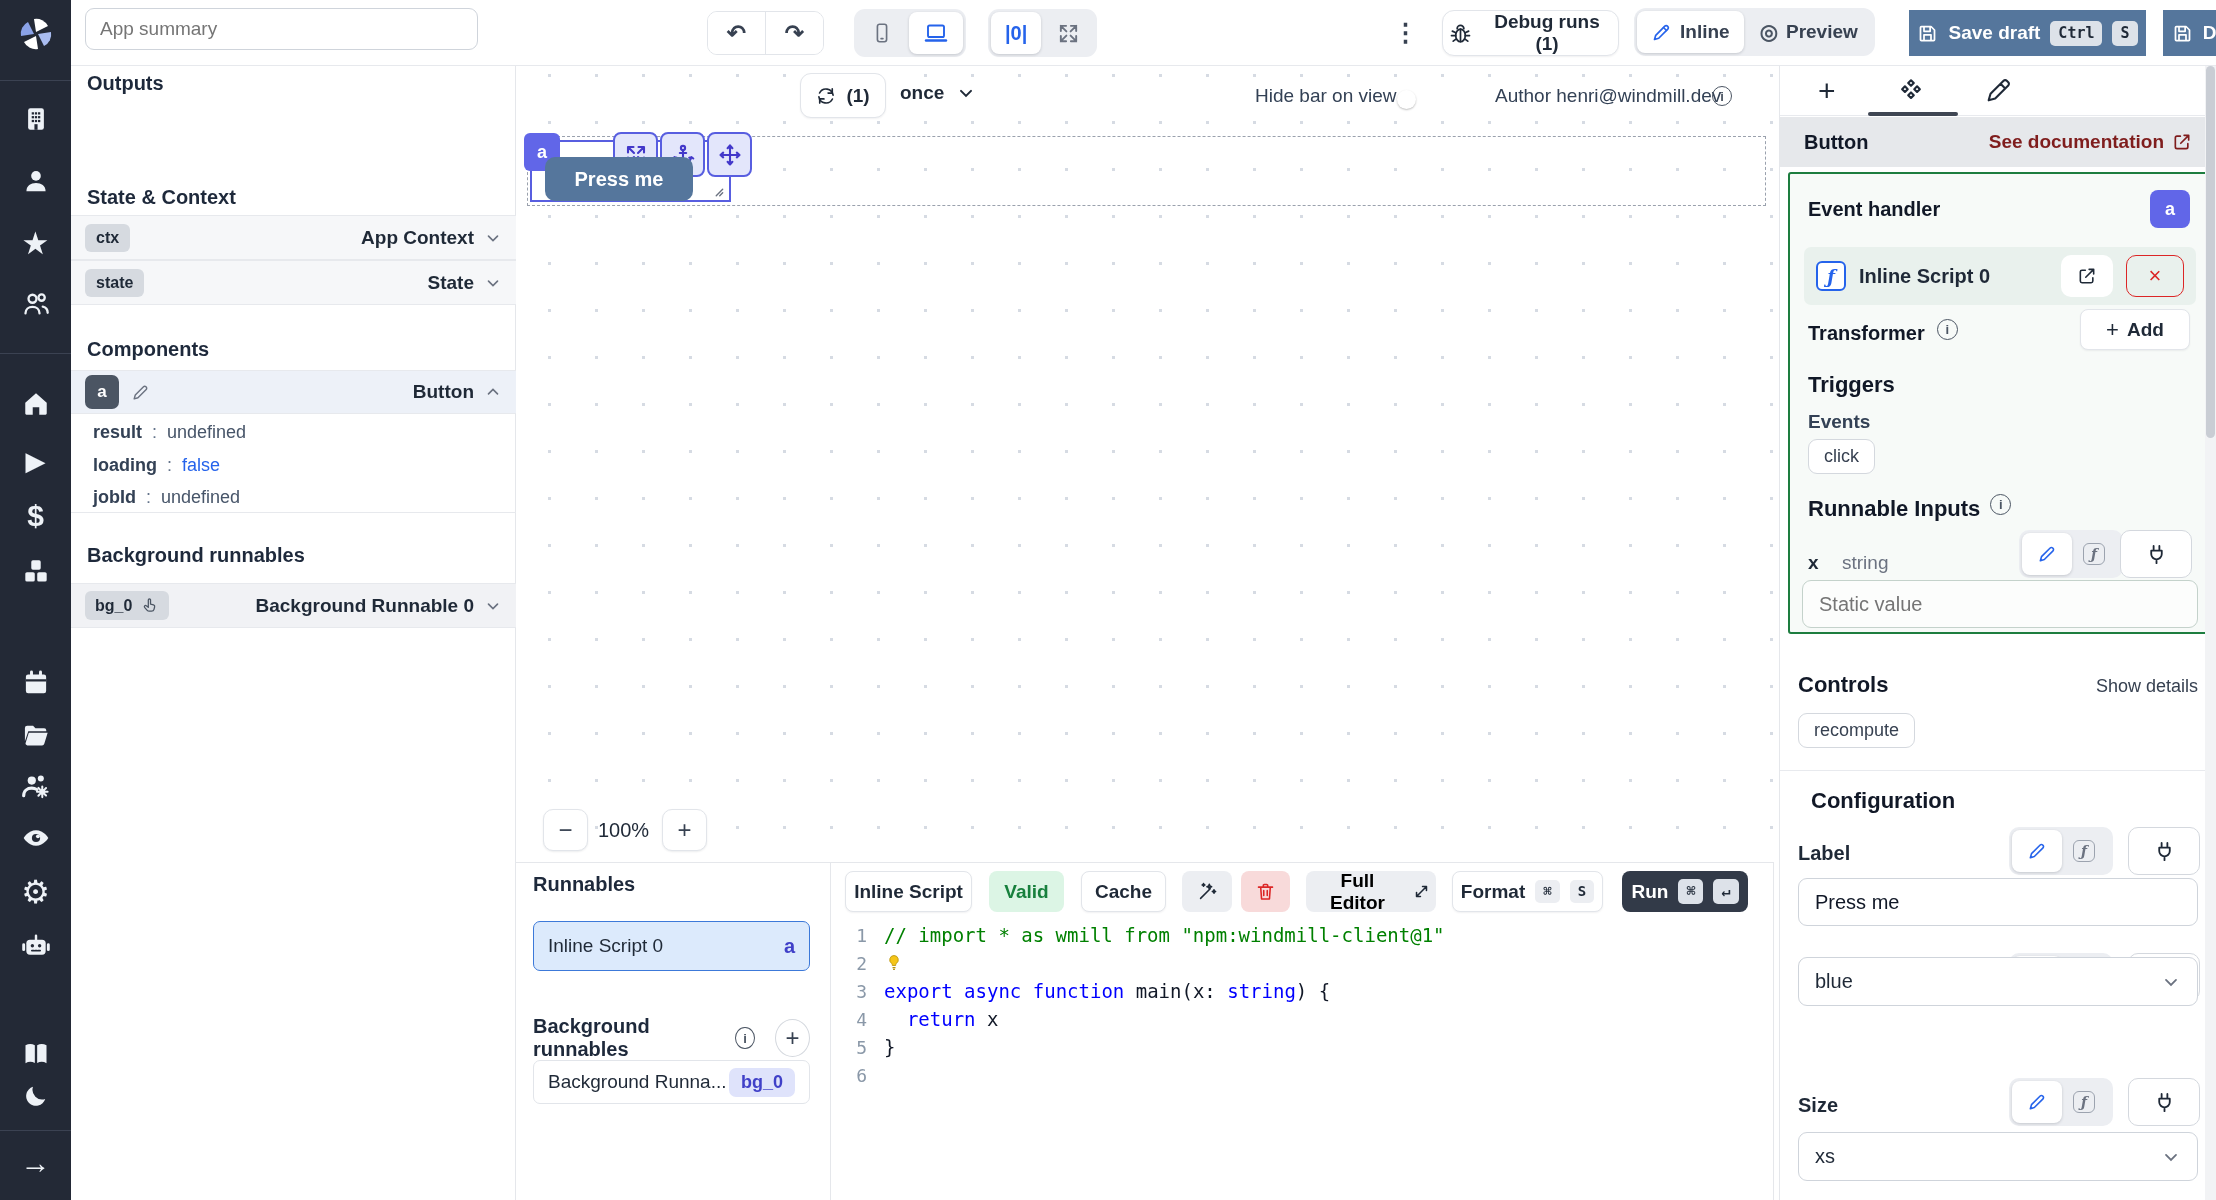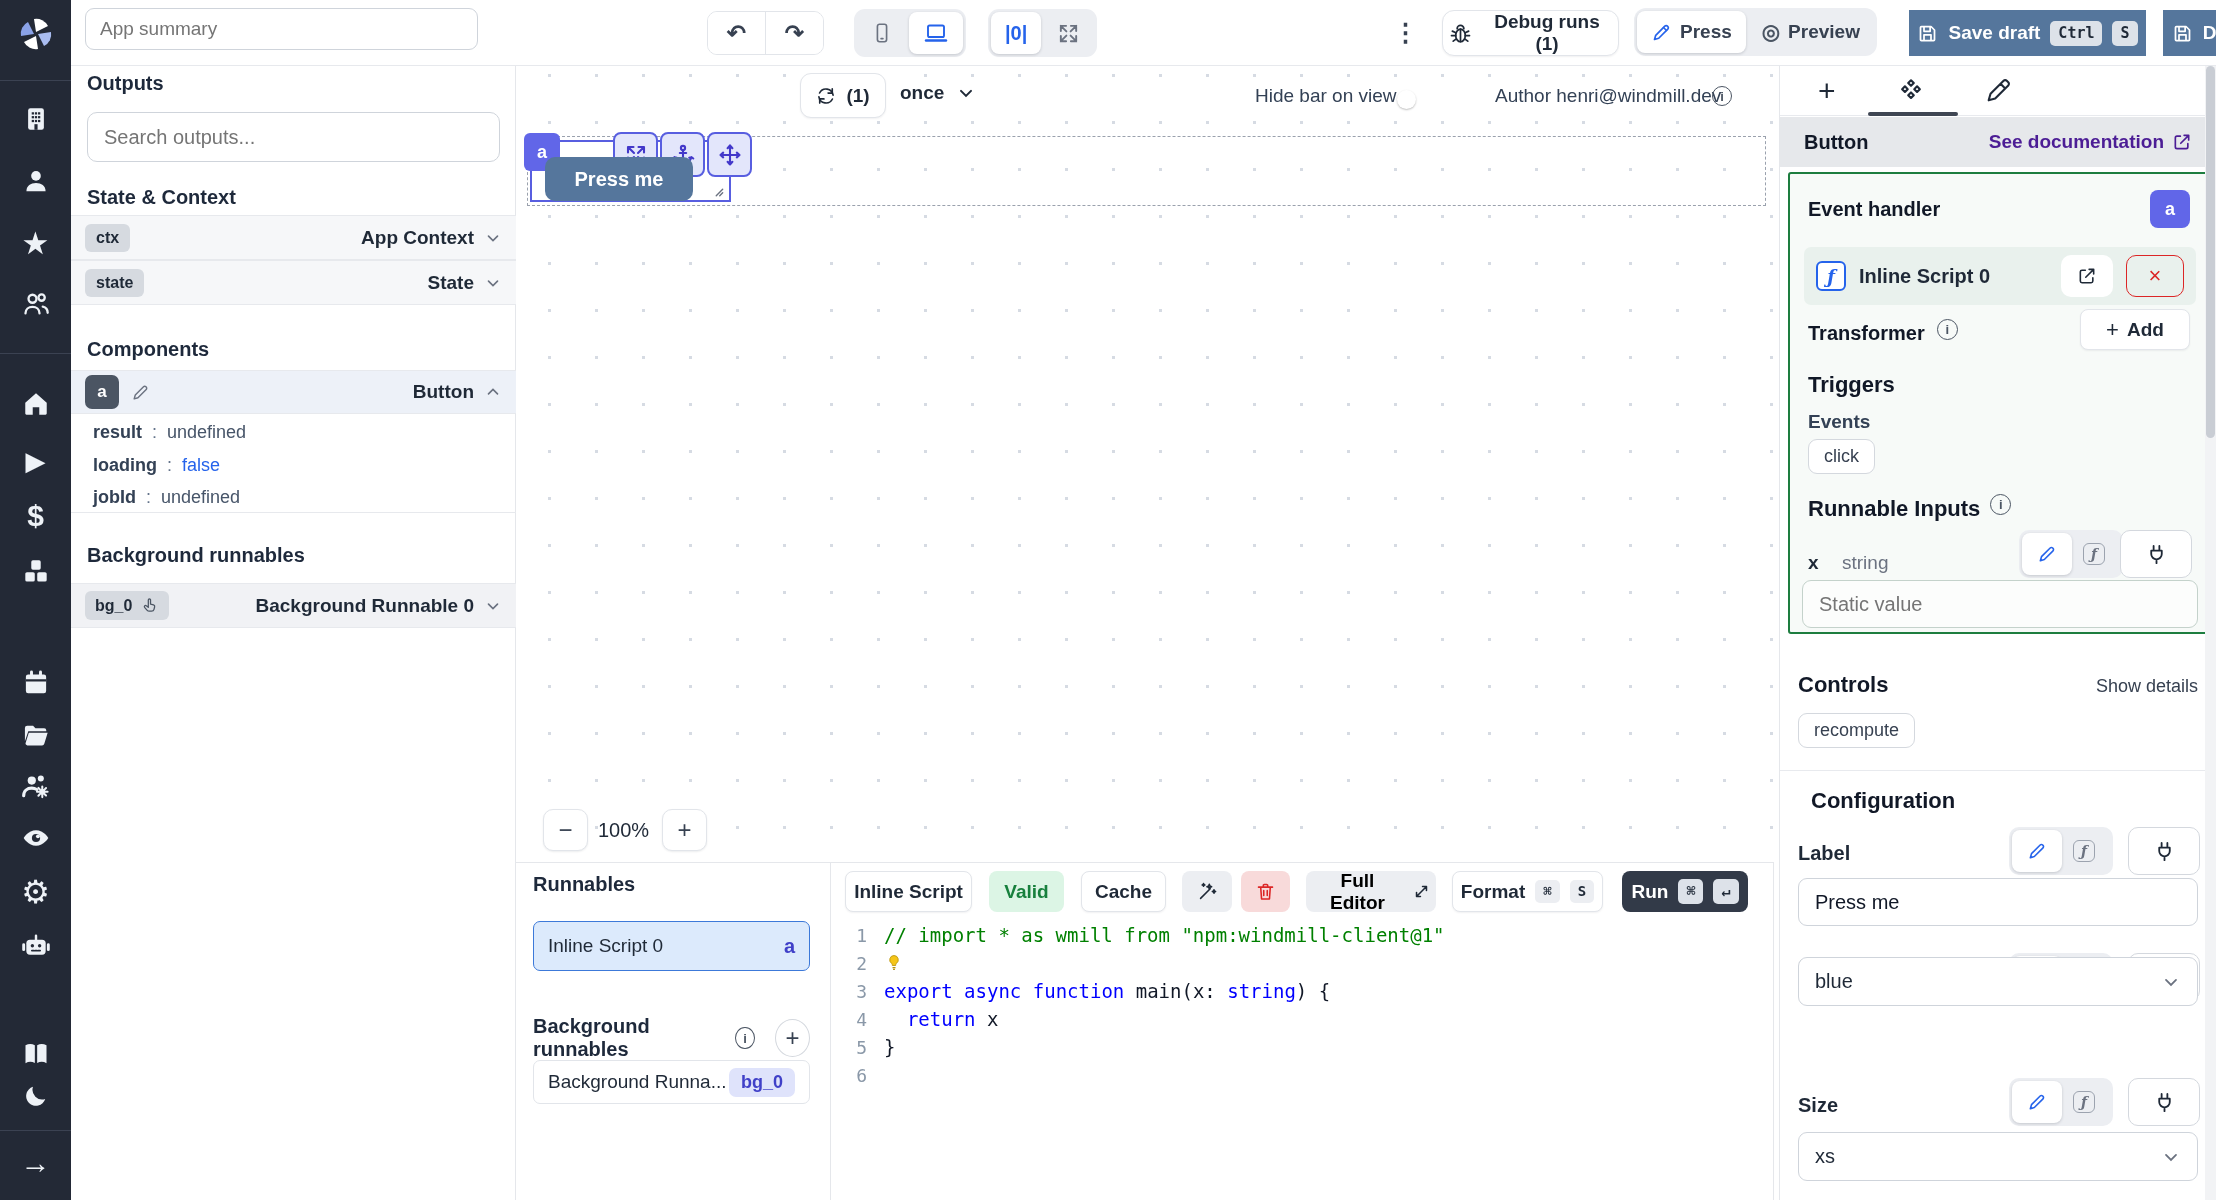--- a/index.html
+++ b/index.html
@@ -243,21 +243,21 @@
   </button>
 
   <div class="seg abs" style="left:1563px;top:8px;border-radius:12px">
     <button class="seg-on">
       <span>
           <svg width="21" height="21" viewBox="0 0 24 24" fill="none" stroke="#2563eb" stroke-width="1.9" stroke-linecap="round" stroke-linejoin="round">
             <path d="M4 20l1.4-4.8L15.8 4.8a2.1 2.1 0 0 1 3 0l.4.4a2.1 2.1 0 0 1 0 3L8.8 18.6 4 20z"></path>
             <path d="M14.3 6.3l3.4 3.4"></path>
           </svg>
         </span>
-      <span>Press</span>
+      <span>Inline</span>
     </button>
     <button>
       <span style="font-size:21px;color:#4b5563">◎</span>
       <span>Preview</span>
     </button>
   </div>
 
   <button class="btn blue-btn abs" style="left:1838px;top:10px;width:237px;height:46px">
     <span>
         <svg width="21" height="21" viewBox="0 0 24 24" fill="none" stroke="#fff" stroke-width="2" stroke-linejoin="round">
@@ -276,21 +276,20 @@
           <path d="M5 4h11l4 4v11a1 1 0 0 1-1 1H5a1 1 0 0 1-1-1V5a1 1 0 0 1 1-1z"></path>
           <path d="M8 4v5.5h7V4M8 20v-6.5h8V20"></path>
         </svg>
       </span>
     <span>Deploy</span>
   </button>
 </div>
 
 <div id="left-panel">
   <div class="lp-h abs" style="left:16px;top:6px">Outputs</div>
-  <input class="abs" style="left: 16px; top: 46px; width: 413px; height: 50px; border: 1px solid rgb(207, 212, 219); border-radius: 10px; padding: 0px 16px; font-size: 20px; color: rgb(107, 114, 128); font-family: inherit;" placeholder="Search outputs...">
   <div class="lp-h abs" style="left:16px;top:120px">State &amp; Context</div>
 
   <div class="lp-row" style="top:149px">
     <span class="tag">ctx</span>
     <span style="flex:1"></span>
     <span class="b">App Context</span>
     <span class="chev" style="margin-left:10px">
         <svg width="18" height="18" viewBox="0 0 24 24" fill="none" stroke="currentColor" stroke-width="2.2" stroke-linecap="round">
           <path d="M6 9.5l6 6 6-6"></path>
         </svg>
@@ -532,21 +531,21 @@
       <svg width="28" height="28" viewBox="0 0 24 24" fill="none" stroke="#1f2937" stroke-width="1.8" stroke-linecap="round" stroke-linejoin="round">
           <path d="M14.2 5.8 18.2 9.8 20.8 7.2a1.9 1.9 0 0 0 0-2.7L19.5 3.2a1.9 1.9 0 0 0-2.7 0zM14.2 5.8 5.6 14.4M18.2 9.8 9.6 18.4M9.6 18.4 4 20l1.6-5.6"></path>
         </svg>
     </span>
     <div class="abs" style="left:88px;top:46px;width:90px;height:4px;background:#3f4653;border-radius:2px"></div>
   </div>
 
   <div class="abs flex" style="left:0;top:51px;width:436px;height:50px;background:#e6e8eb;padding:0 24px">
     <span class="rp-h">Button</span>
     <span style="flex:1"></span>
-    <a class="flex" style="gap:8px;color:#4c1d95;font-weight:600;cursor:pointer;text-decoration:none">
+    <a class="flex" style="gap:8px;color:#7f1d1d;font-weight:600;cursor:pointer;text-decoration:none">
       <span>See documentation</span>
       <span>
           <svg width="20" height="20" viewBox="0 0 24 24" fill="none" stroke="currentColor" stroke-width="2" stroke-linecap="round" stroke-linejoin="round">
             <path d="M10 5H6a2 2 0 0 0-2 2v11a2 2 0 0 0 2 2h11a2 2 0 0 0 2-2v-4M14.5 4H20v5.5M20 4l-9.5 9.5"></path>
           </svg>
         </span>
     </a>
   </div>
 
   <div class="abs" style="left:8px;top:106px;width:420px;height:462px;border:2px solid #1d7d3f;border-radius:3px;background:#f7faf8">

